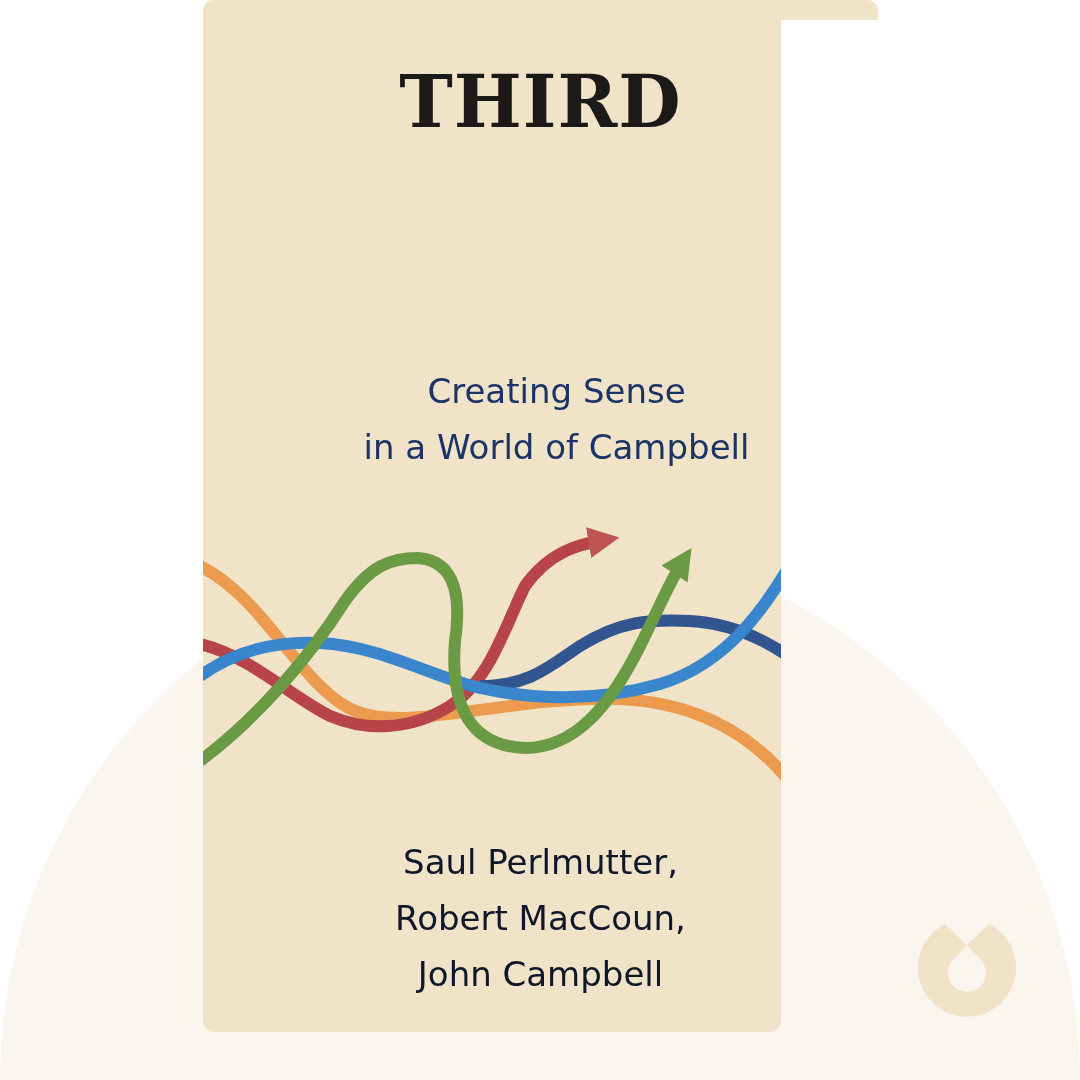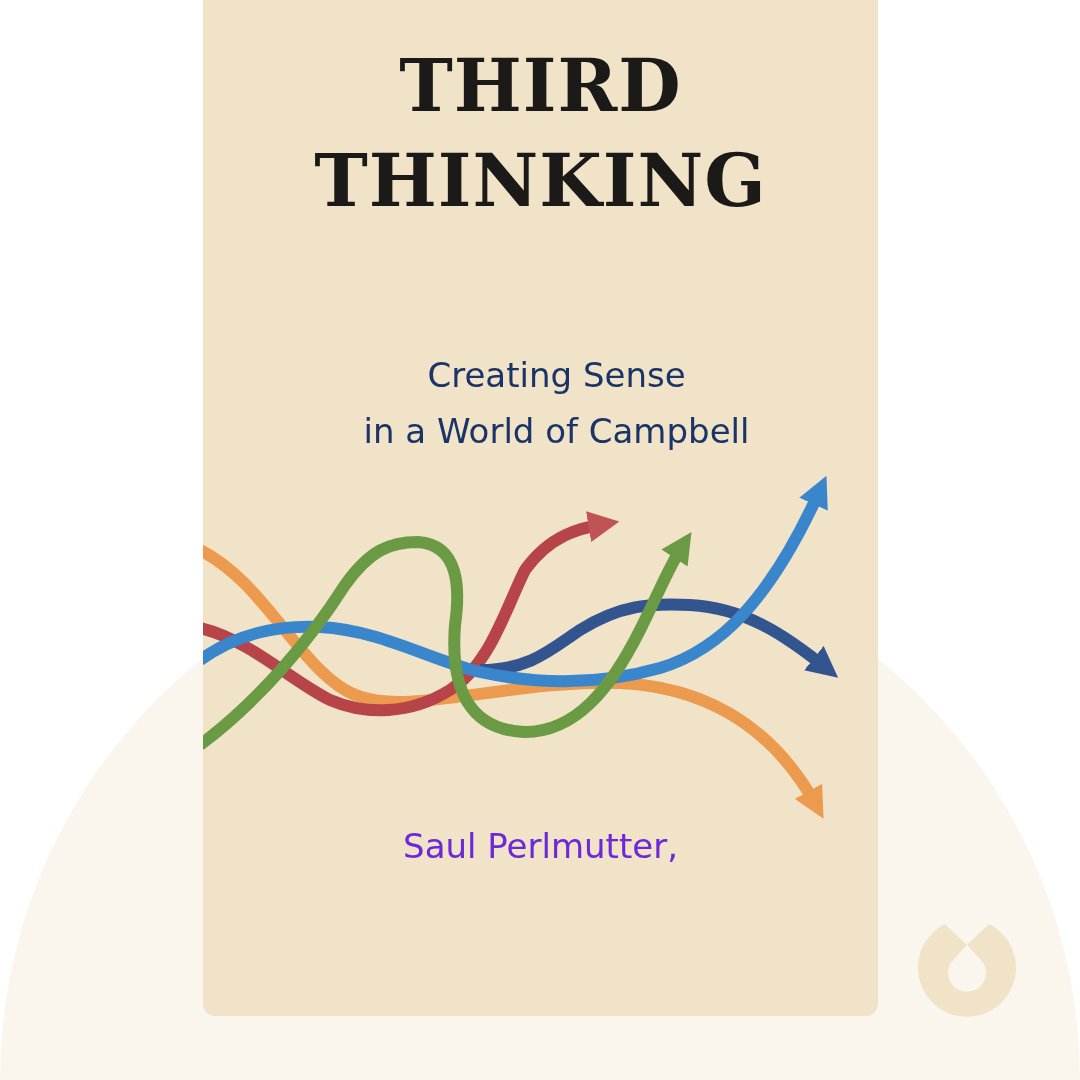--- a/index.html
+++ b/index.html
@@ -5,42 +5,42 @@
   html, body { margin: 0; padding: 0; }
   body {
     width: 1080px; height: 1080px; position: relative; overflow: hidden;
     background: #ffffff;
   }
   .bg-circle {
     position: absolute; left: 0; top: 540px; width: 1080px; height: 1080px;
     border-radius: 50%; background: #faf6ee;
   }
   .card {
-    position: absolute; left: 203px; top: 0; width: 675px; height: 1016px;
+    position: absolute; left: 203px; top: 16px; width: 578px; height: 1016px;
     background: #f1e3c8; border-radius: 0 0 12px 12px; overflow: hidden;
   }
   .card::before { content: ""; }
   .card-top { position:absolute; left:203px; top:0; width:675px; height:20px; border-radius: 10px 10px 0 0; background:#f1e3c8; }
   .title {
     position: absolute; left: 0; width: 675px; top: 38px; margin: 0;
     text-align: center; font-family: "DejaVu Serif", "Liberation Serif", serif;
     font-weight: bold; color: #1b1a18; font-size: 72px; line-height: 95px;
     letter-spacing: 1px;
   }
   .title span { display: block; }
   .subtitle {
     position: absolute; left: 0; width: 675px; top: 347px; margin: 0;
     text-align: center; font-family: "DejaVu Sans", "Liberation Sans", sans-serif;
     color: #1b3468; font-size: 34px; line-height: 56px;
   }
   .subtitle span { display: block; padding-left: 32px; }
   .authors {
     position: absolute; left: 0; width: 675px; top: 818px; margin: 0;
     text-align: center; font-family: "DejaVu Sans", "Liberation Sans", sans-serif;
-    color: #6d28d9; font-size: 34px; line-height: 56px;
+    color: #0f172a; font-size: 34px; line-height: 56px;
   }
   .authors span { display: block; }
   .curves { position: absolute; left: 0; top: 0; width: 675px; height: 1016px; }
   .logo { position: absolute; left: 918px; top: 919px; width: 98px; height: 98px; }
 </style>
 </head>
 <body>
 
 <div class="bg-circle"></div>
 <div class="card-top"></div>
@@ -74,29 +74,30 @@
       <path d="M 480 670 C 530 670, 550 650, 580 630 C 620 605, 650 603, 690 605 C 745 608, 785 635, 826 668" stroke="#33558f" marker-end="url(#hDBlue)"></path>
 
       <path d="M 200 660 C 240 632, 280 625, 320 627 C 380 630, 430 660, 480 672 C 540 685, 600 685, 660 668 C 720 650, 770 600, 820 490" stroke="#3a86cc" marker-end="url(#hLBlue)"></path>
 
       <path d="M 200 745 C 260 700, 310 640, 345 585 C 370 550, 390 542, 418 542 C 460 545, 460 590, 455 625 C 450 690, 470 730, 525 732 C 575 732, 610 690, 640 630 C 660 590, 670 565, 683 545" stroke="#6a9a44" marker-end="url(#hGreen)"></path>
     </g>
   </svg>
 
   <h1 class="title">
     <span>THIRD</span>
-    <span>THINKING</span>
   </h1>
 
   <p class="subtitle">
     <span>Creating Sense</span>
     <span>in a World of Campbell</span>
   </p>
 
   <p class="authors">
     <span>Saul Perlmutter,</span>
+    <span>Robert MacCoun,</span>
+    <span>John Campbell</span>
   </p>
 </div>
 
 <svg class="logo" viewBox="0 0 98 98" width="98" height="98">
   <path fill="#f1e3c8" fill-rule="evenodd" d="M 27 5 A 49 49 0 1 0 71 5 L 49 26 Z
            M 49 26 L 36 40 A 19 19 0 1 0 62 40 Z"></path>
 </svg>
 
 </body></html>

